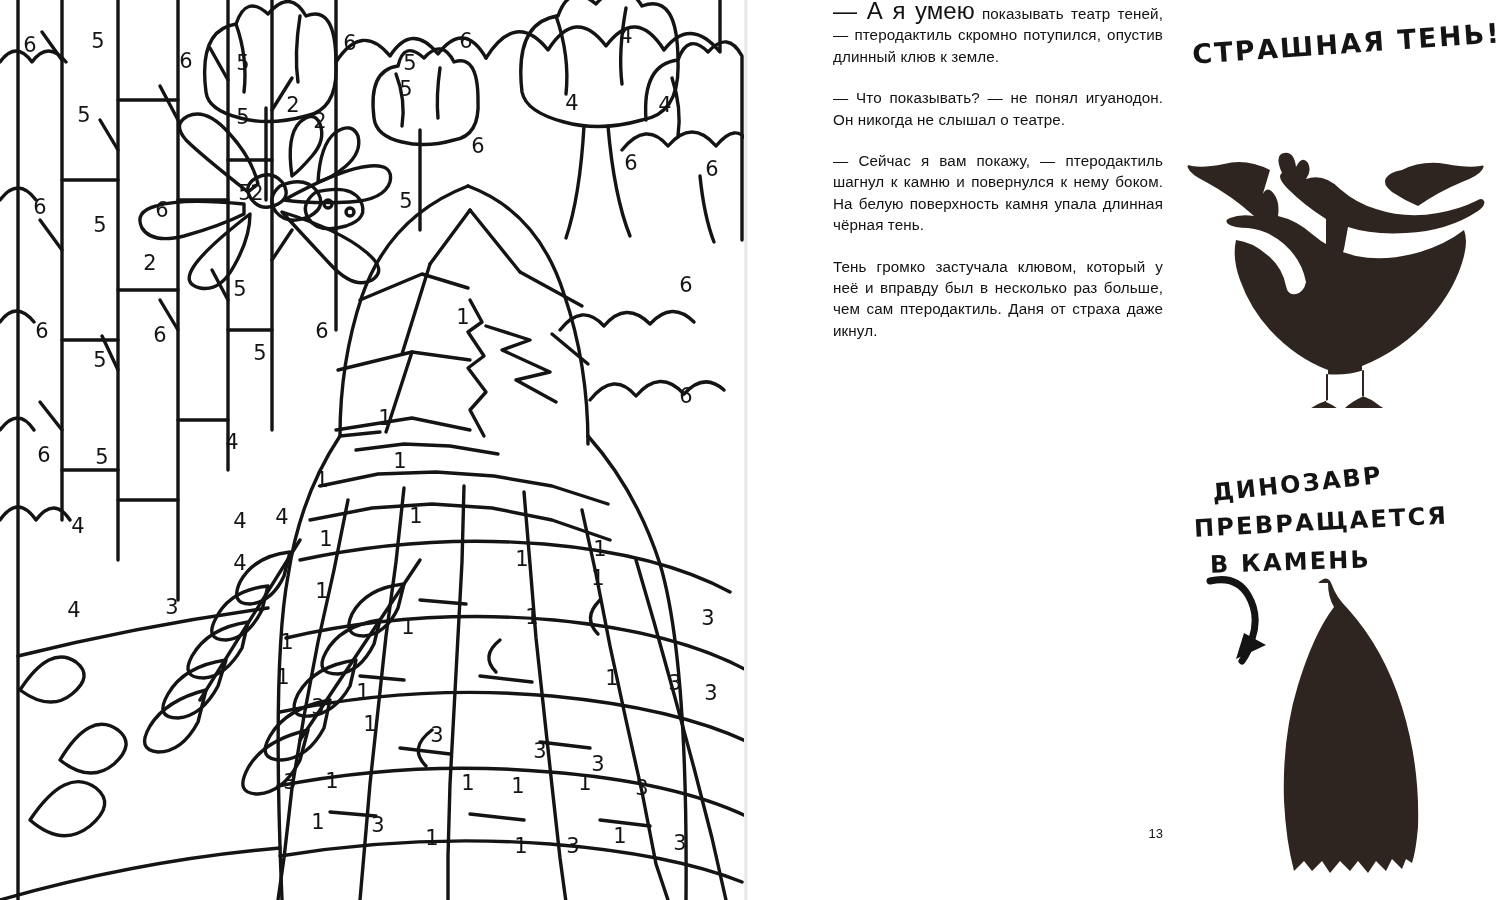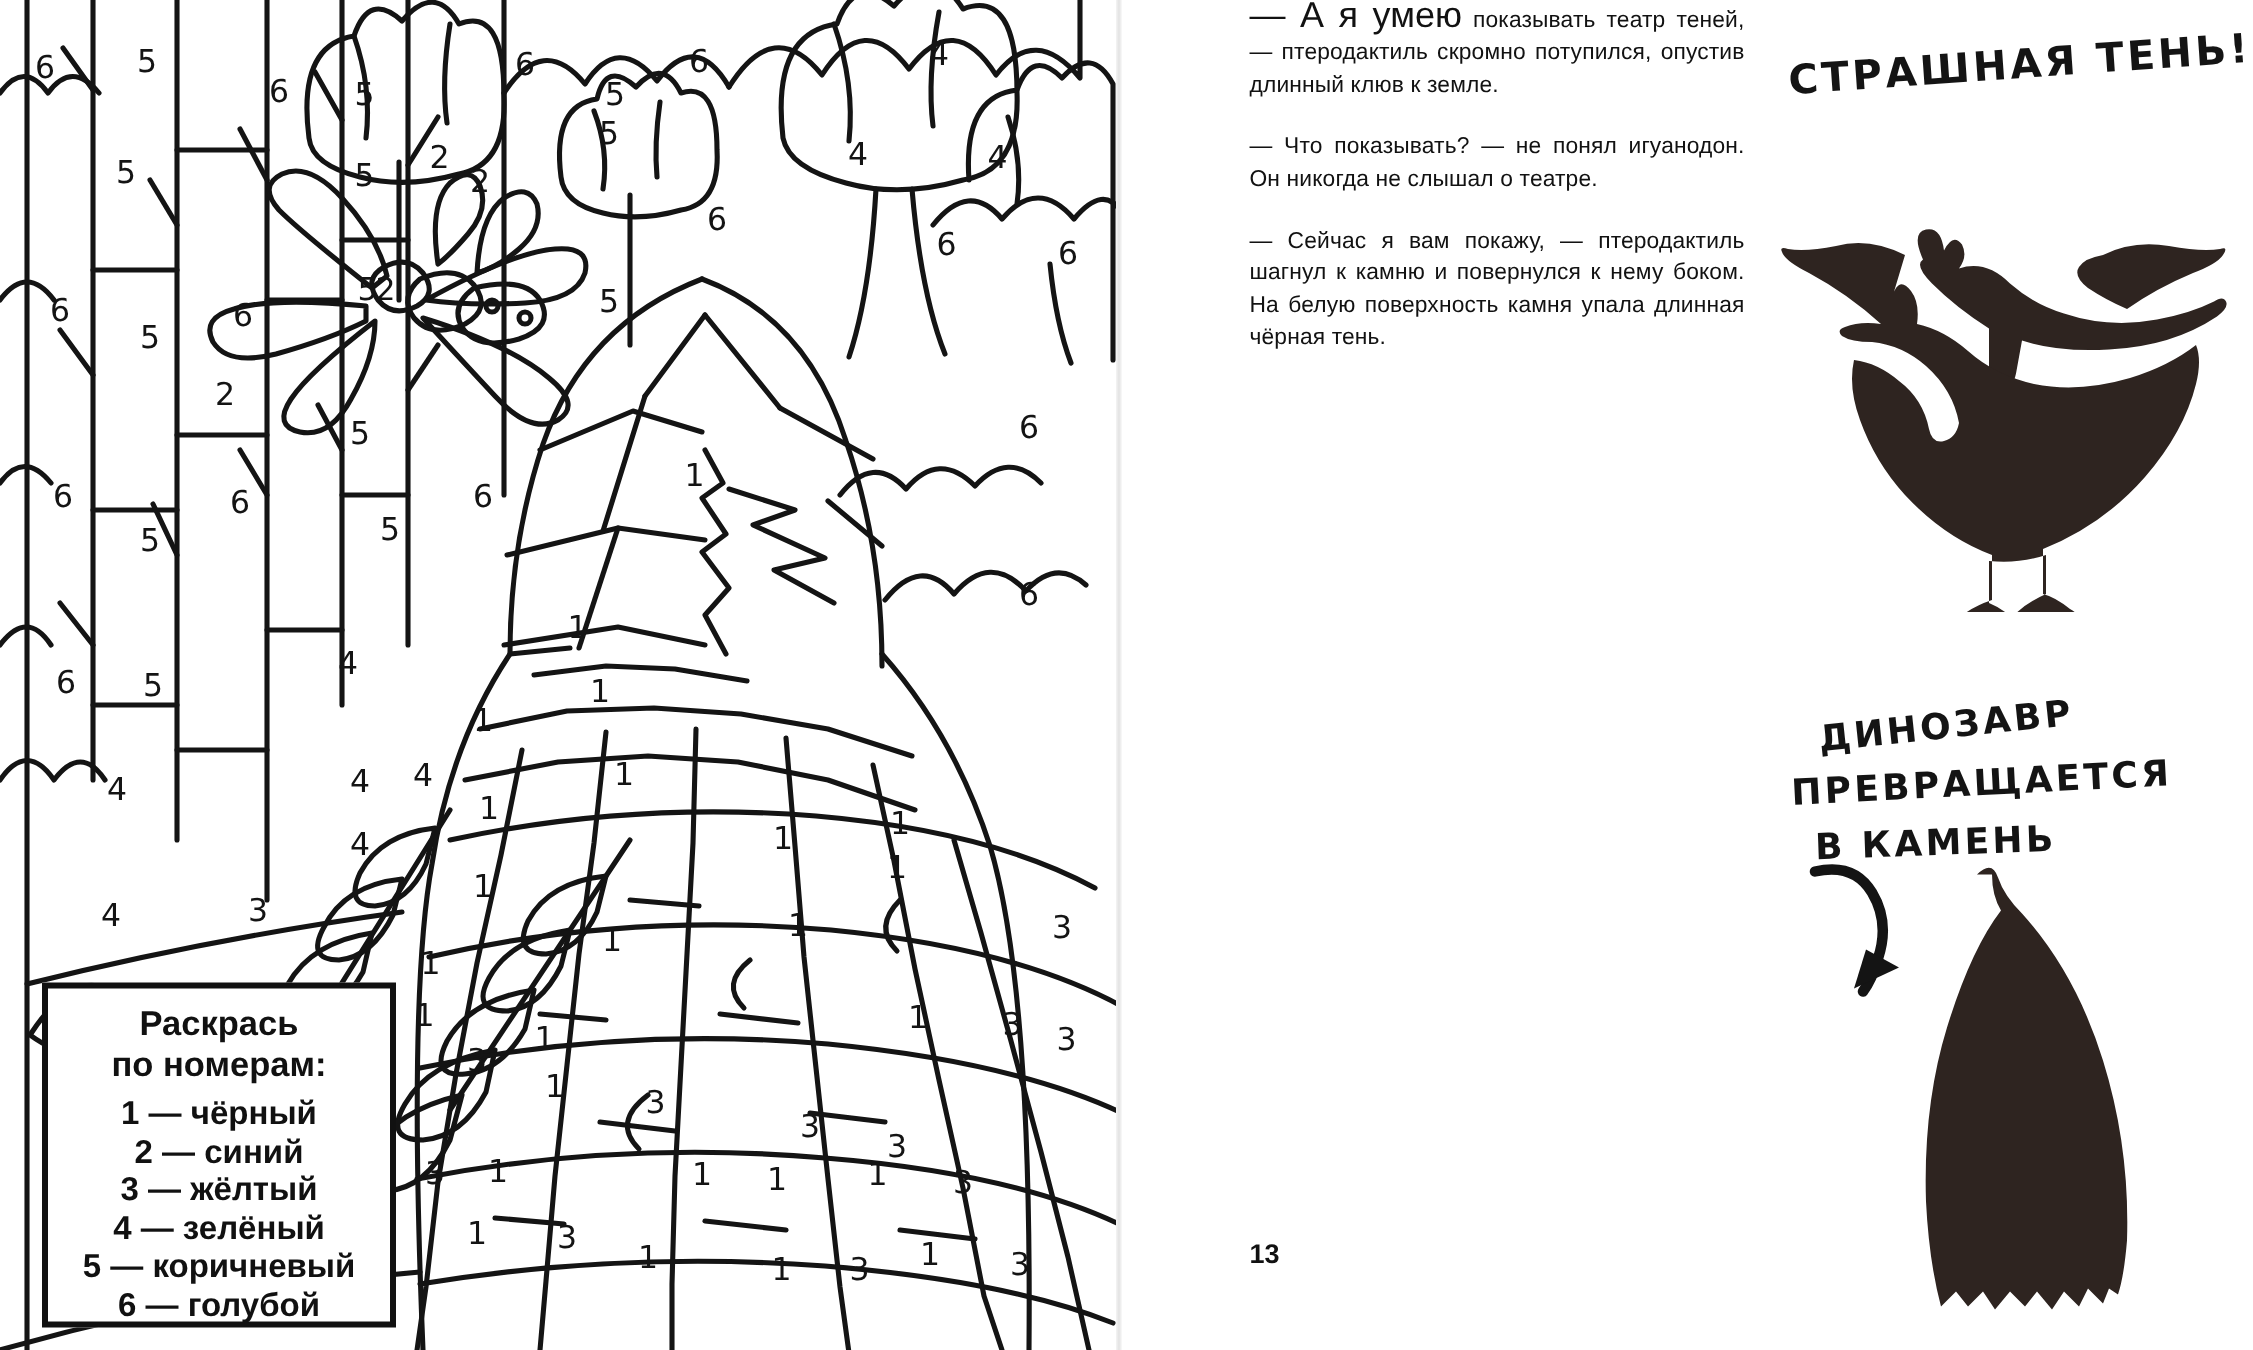--- a/index.html
+++ b/index.html
@@ -27,22 +27,22 @@
   #legend-box .rows{margin-top:6px;display:flex;flex-direction:column;align-items:center;}
   #legend-box .rows div{font-weight:bold;font-size:22px;line-height:25.5px;color:#111;white-space:nowrap;}
 
   
   #story-column{position:absolute;left:833px;top:0;width:330px;height:642px;}
   #story-column p{
     margin:0 0 20px 0;color:#121212;font-size:15.2px;line-height:21.4px;
     text-align:justify;font-weight:500;letter-spacing:.1px;
   }
   #story-column p.first .lead{font-size:24px;font-weight:500;letter-spacing:0;}
-  #page-number{position:absolute;left:833px;top:826px;width:330px;text-align:left;
-               font-weight:bold;font-size:18px;color:#111;}
+  #page-number{position:absolute;left:833px;top:826px;width:330px;text-align:right;
+               font-weight:normal;font-size:13px;color:#111;}
 
   
   #right-panel{position:absolute;left:1170px;top:0;width:332px;height:900px;}
   .handwriting{
     position:absolute;font-family:"DejaVu Sans",sans-serif;font-weight:bold;
     color:#141414;letter-spacing:2.2px;white-space:nowrap;
   }
   #caption-shadow{left:22px;top:28px;font-size:27px;transform:rotate(-4deg);}
   #caption-stone-1{left:42px;top:470px;font-size:24px;transform:rotate(-6deg);}
   #caption-stone-2{left:24px;top:508px;font-size:24px;transform:rotate(-3deg);}
@@ -294,40 +294,27 @@
         <text x="378" y="832" font-family="&quot;DejaVu Sans&quot;,sans-serif" font-size="21" fill="#141414" text-anchor="middle">3</text>
         <text x="432" y="845" font-family="&quot;DejaVu Sans&quot;,sans-serif" font-size="21" fill="#141414" text-anchor="middle">1</text>
         <text x="521" y="853" font-family="&quot;DejaVu Sans&quot;,sans-serif" font-size="21" fill="#141414" text-anchor="middle">1</text>
         <text x="573" y="853" font-family="&quot;DejaVu Sans&quot;,sans-serif" font-size="21" fill="#141414" text-anchor="middle">3</text>
         <text x="620" y="843" font-family="&quot;DejaVu Sans&quot;,sans-serif" font-size="21" fill="#141414" text-anchor="middle">1</text>
         <text x="680" y="850" font-family="&quot;DejaVu Sans&quot;,sans-serif" font-size="21" fill="#141414" text-anchor="middle">3</text>
       </svg>
 
     <div class="fold"></div>
 
-    <div id="legend-box">
-      <div class="ttl">
-        <div>Раскрась</div>
-        <div>по номерам:</div>
-      </div>
-      <div class="rows" id="legend-rows">
-          <div>1 — чёрный</div>
-          <div>2 — синий</div>
-          <div>3 — жёлтый</div>
-          <div>4 — зелёный</div>
-          <div>5 — коричневый</div>
-          <div>6 — голубой</div>
-        </div>
-    </div>
   </div>
 
   <div id="story-column">
       <p class="first"><span class="lead">— А я умею</span> показывать театр теней, — птеродактиль скромно потупился, опустив длинный клюв к земле.</p>
       <p>— Что показывать? — не понял игуанодон. Он никогда не слышал о театре.</p>
       <p>— Сейчас я вам покажу, — птеродактиль шагнул к камню и повернулся к нему боком. На белую поверхность камня упала длинная чёрная тень.</p>
+      <p>Тень громко застучала клювом, который у неё и вправду был в несколько раз больше, чем сам птеродактиль. Даня от страха даже икнул.</p>
     </div>
   <div id="page-number">13</div>
 
   <div id="right-panel">
 
     <div class="handwriting" id="caption-shadow">СТРАШНАЯ ТЕНЬ!</div>
 
     <svg width="332" height="330" style="position:absolute;left:0;top:78px;">
       <path d="M112 95 q-8 -18 2 -20 q10 -2 12 14 q6 -12 12 -4 q4 8 -2 16
                q18 -6 34 10 q16 14 36 20 q30 10 62 4 q22 -4 38 -12

